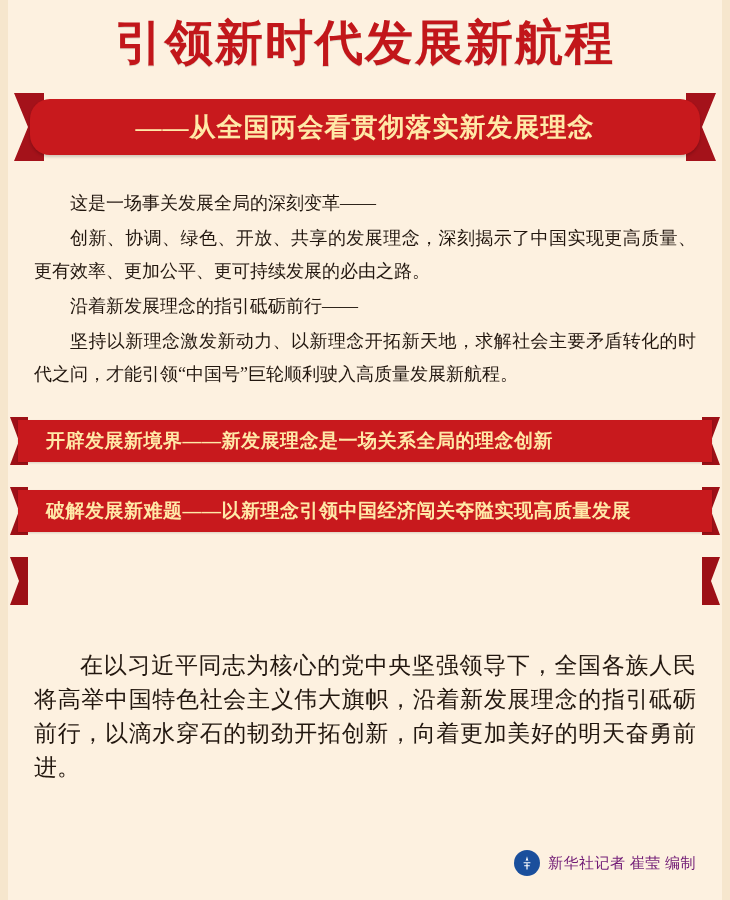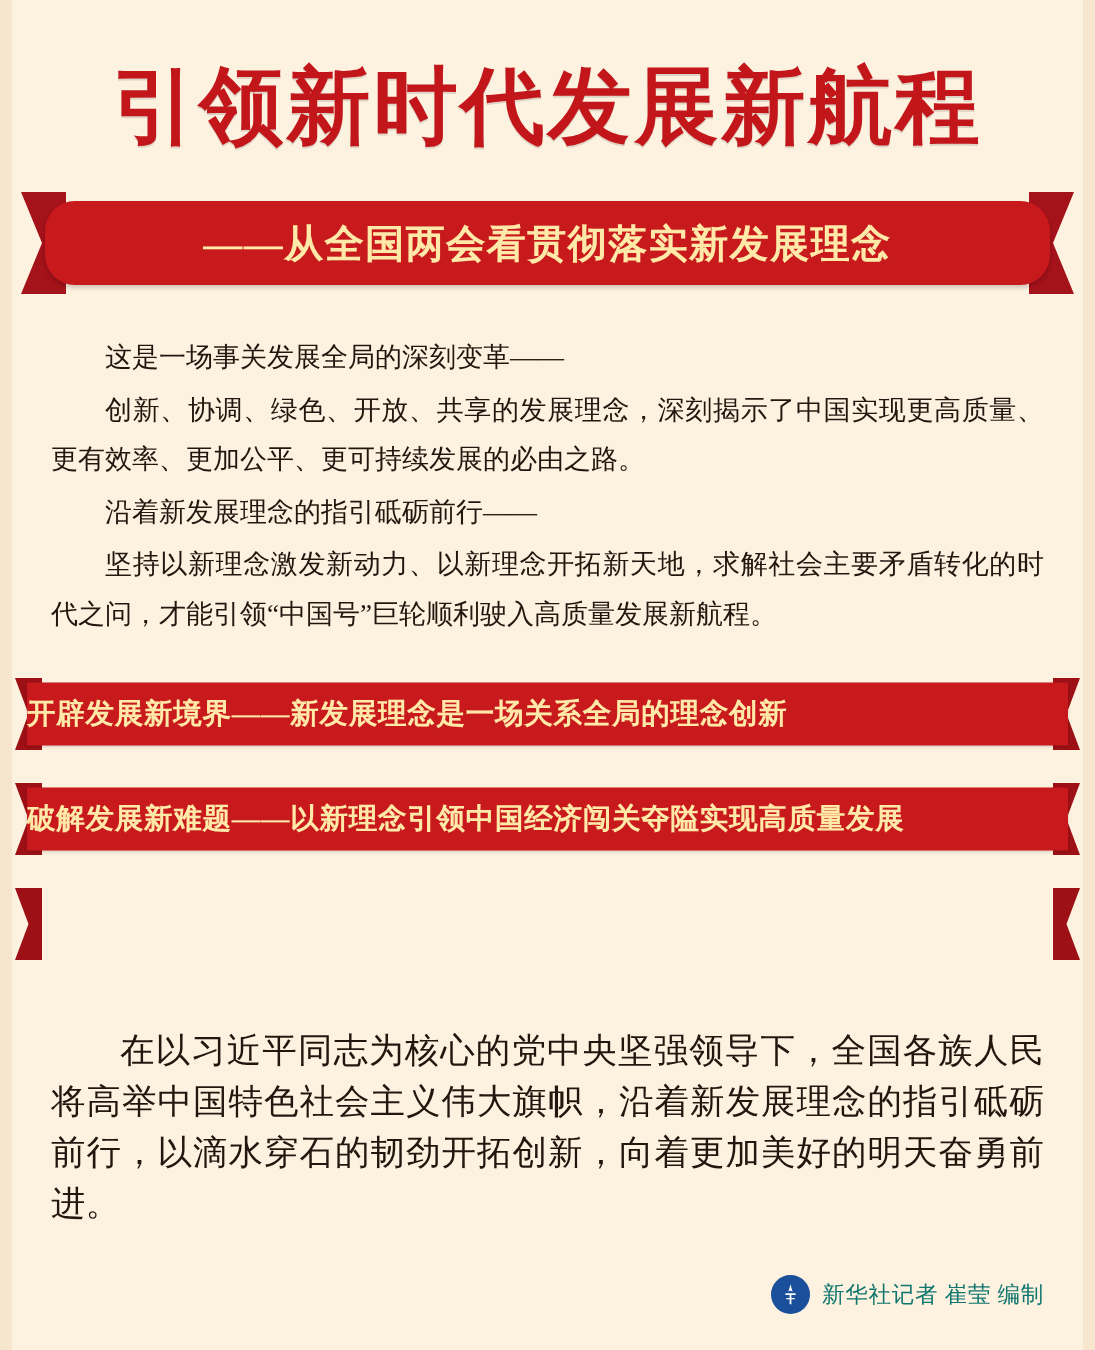--- a/index.html
+++ b/index.html
@@ -34,24 +34,24 @@
     position: absolute;
     right: 0; top: 0; bottom: 0;
     width: 8px;
     background: #f6e6cd;
   }
 
   
   .main-title {
     text-align: center;
     color: #c2161a;
-    font-size: 56px;
+    font-size: 48px;
     font-weight: bold;
     letter-spacing: 2px;
-    padding-top: 34px;
+    padding-top: 11px;
     padding-bottom: 10px;
     font-family: Liberation Mono, monospace;
     text-shadow: 0 1px 0 rgba(0,0,0,0.12);
   }
 
   
   .banner-wrap {
     position: relative;
     margin: 8px 14px 0 14px;
     height: 68px;
@@ -139,20 +139,21 @@
     height: 42px;
     background: #c8191d;
     display: flex;
     align-items: center;
     box-shadow: 0 1px 2px rgba(0,0,0,0.15);
   }
   .bar-text {
     color: #ffe9a8;
     font-size: 19px;
     font-weight: bold;
+    padding-left: 28px;
     letter-spacing: 0.5px;
     white-space: nowrap;
   }
 
   
   .closing {
     margin: 44px 34px 0 34px;
     color: #22170f;
     font-size: 23px;
     line-height: 34px;
@@ -176,21 +177,21 @@
     width: 26px;
     height: 26px;
     border-radius: 50%;
     background: #1a4f9c;
     display: flex;
     align-items: center;
     justify-content: center;
   }
   .credit-logo svg { display: block; }
   .credit-text {
-    color: #0f766e;
+    color: #701a75;
     font-size: 15px;
     letter-spacing: 0.5px;
   }
 </style>
 </head>
 <body>
 
 <div class="page">
 
   <div class="main-title">引领新时代发展新航程</div>

